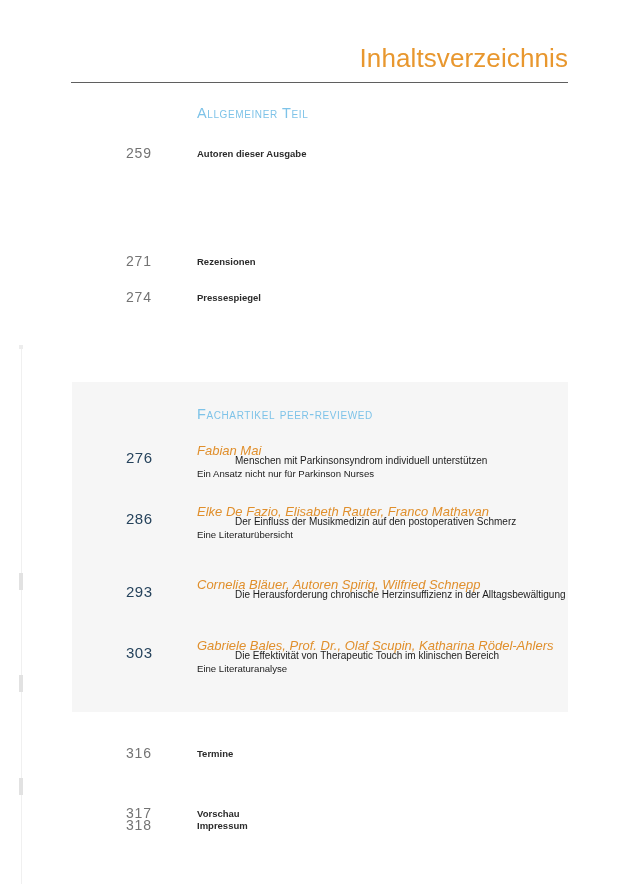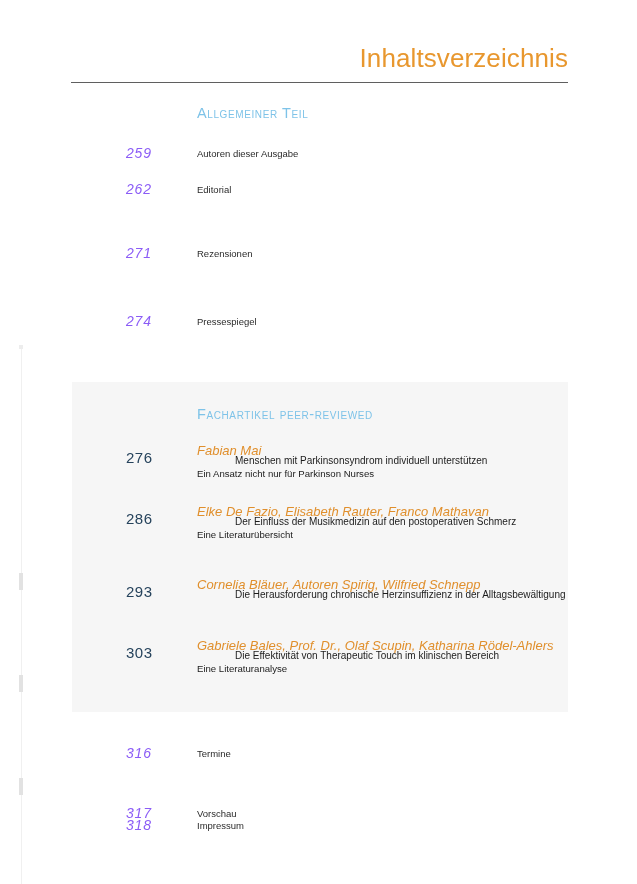--- a/index.html
+++ b/index.html
@@ -88,32 +88,32 @@
     position: absolute;
     left: 0;
     width: 637px;
     height: 18px;
   }
   .toc-row .pagenum {
     position: absolute;
     left: 126px;
     top: 0;
     font-size: 14px;
-    color: #8b5cf6;
+    color: #737373;
     letter-spacing: 0.8px;
     white-space: nowrap;
-    font-style: italic;
   }
   .toc-row .label {
     position: absolute;
     left: 197px;
     top: 3px;
     font-size: 9.5px;
     color: #2b2b2b;
     white-space: nowrap;
+    font-weight: bold;
   }
 
   
   .grey-panel {
     position: absolute;
     left: 72px;
     top: 382px;
     width: 496px;
     height: 330px;
     background: #f6f6f6;
@@ -173,29 +173,25 @@
 
   <div class="doc-title">Inhaltsverzeichnis</div>
   <div class="title-rule"></div>
 
   <div class="section-heading" style="top:105px;">Allgemeiner Teil</div>
 
   <div class="toc-row" style="top:145px;">
     <span class="pagenum">259</span>
     <span class="label">Autoren dieser Ausgabe</span>
   </div>
-  <div class="toc-row" style="top:181px;">
-    <span class="pagenum">262</span>
-    <span class="label">Editorial</span>
-  </div>
-  <div class="toc-row" style="top:245px;">
+  <div class="toc-row" style="top:253px;">
     <span class="pagenum">271</span>
     <span class="label">Rezensionen</span>
   </div>
-  <div class="toc-row" style="top:289px;margin-top:24px;">
+  <div class="toc-row" style="top:289px;">
     <span class="pagenum">274</span>
     <span class="label">Pressespiegel</span>
   </div>
 
   <div class="grey-panel"></div>
 
   <div class="section-heading" style="top:406px;">Fachartikel peer-reviewed</div>
 
   <div class="article" style="top:443px;">
     <span class="pagenum">276</span>

